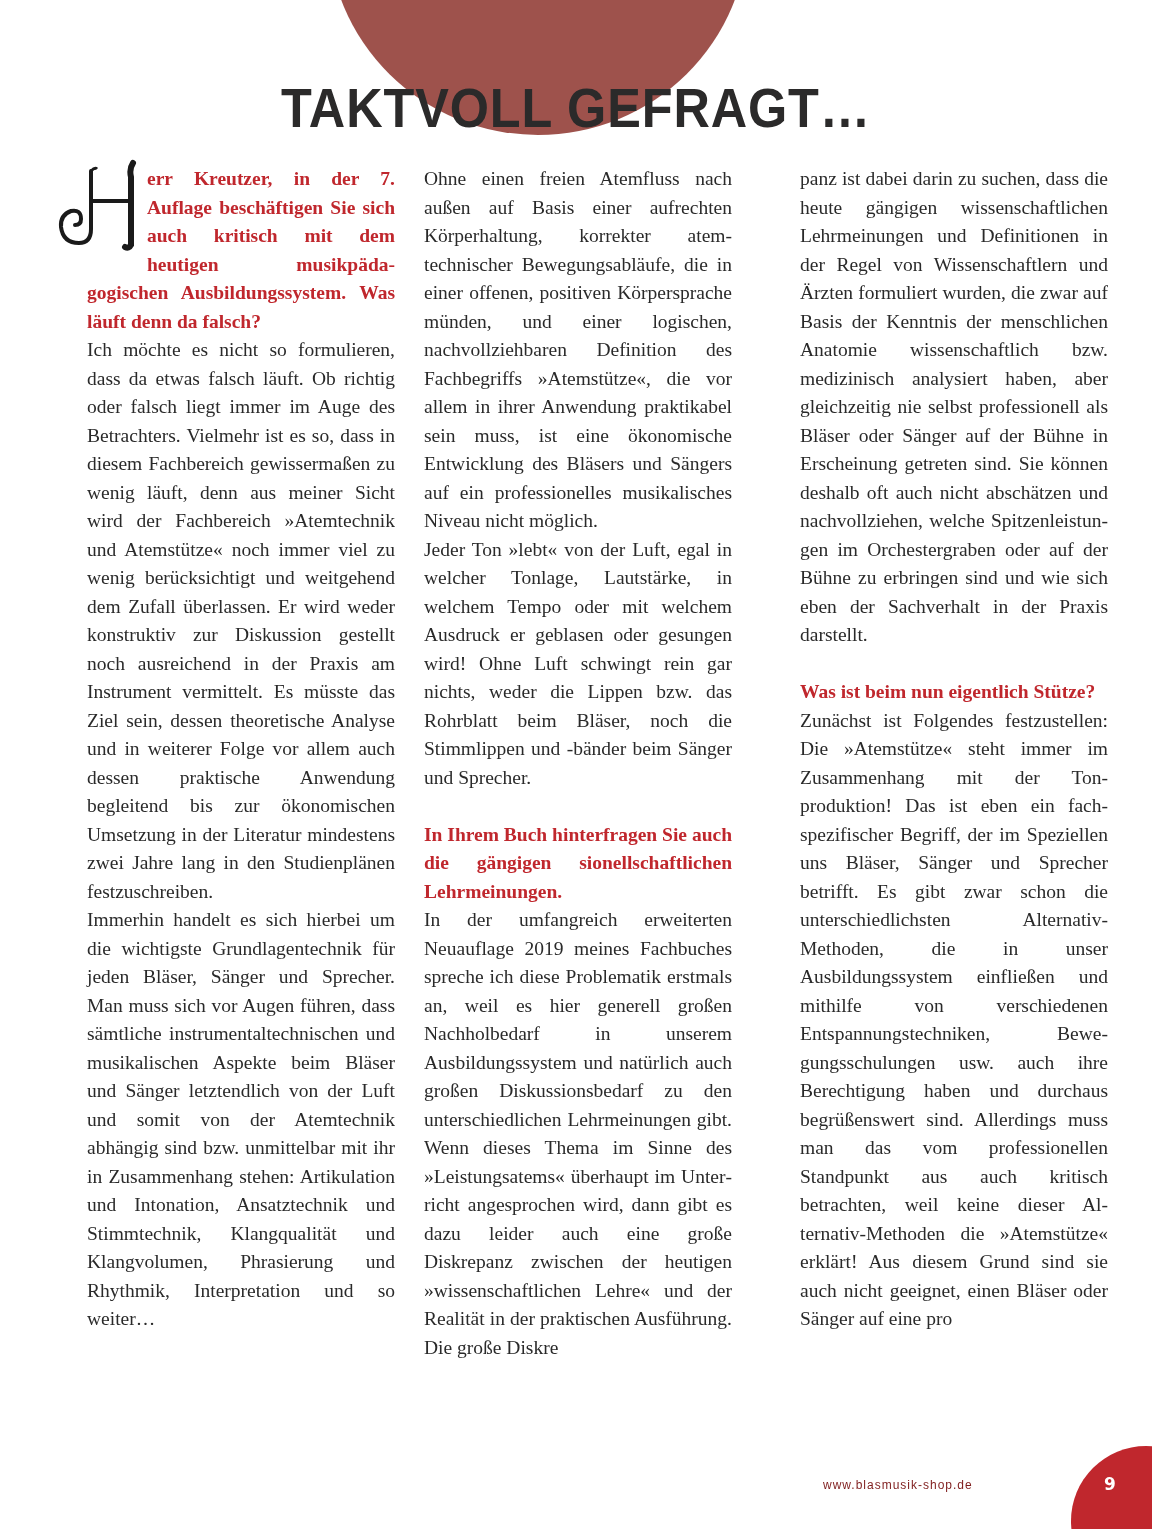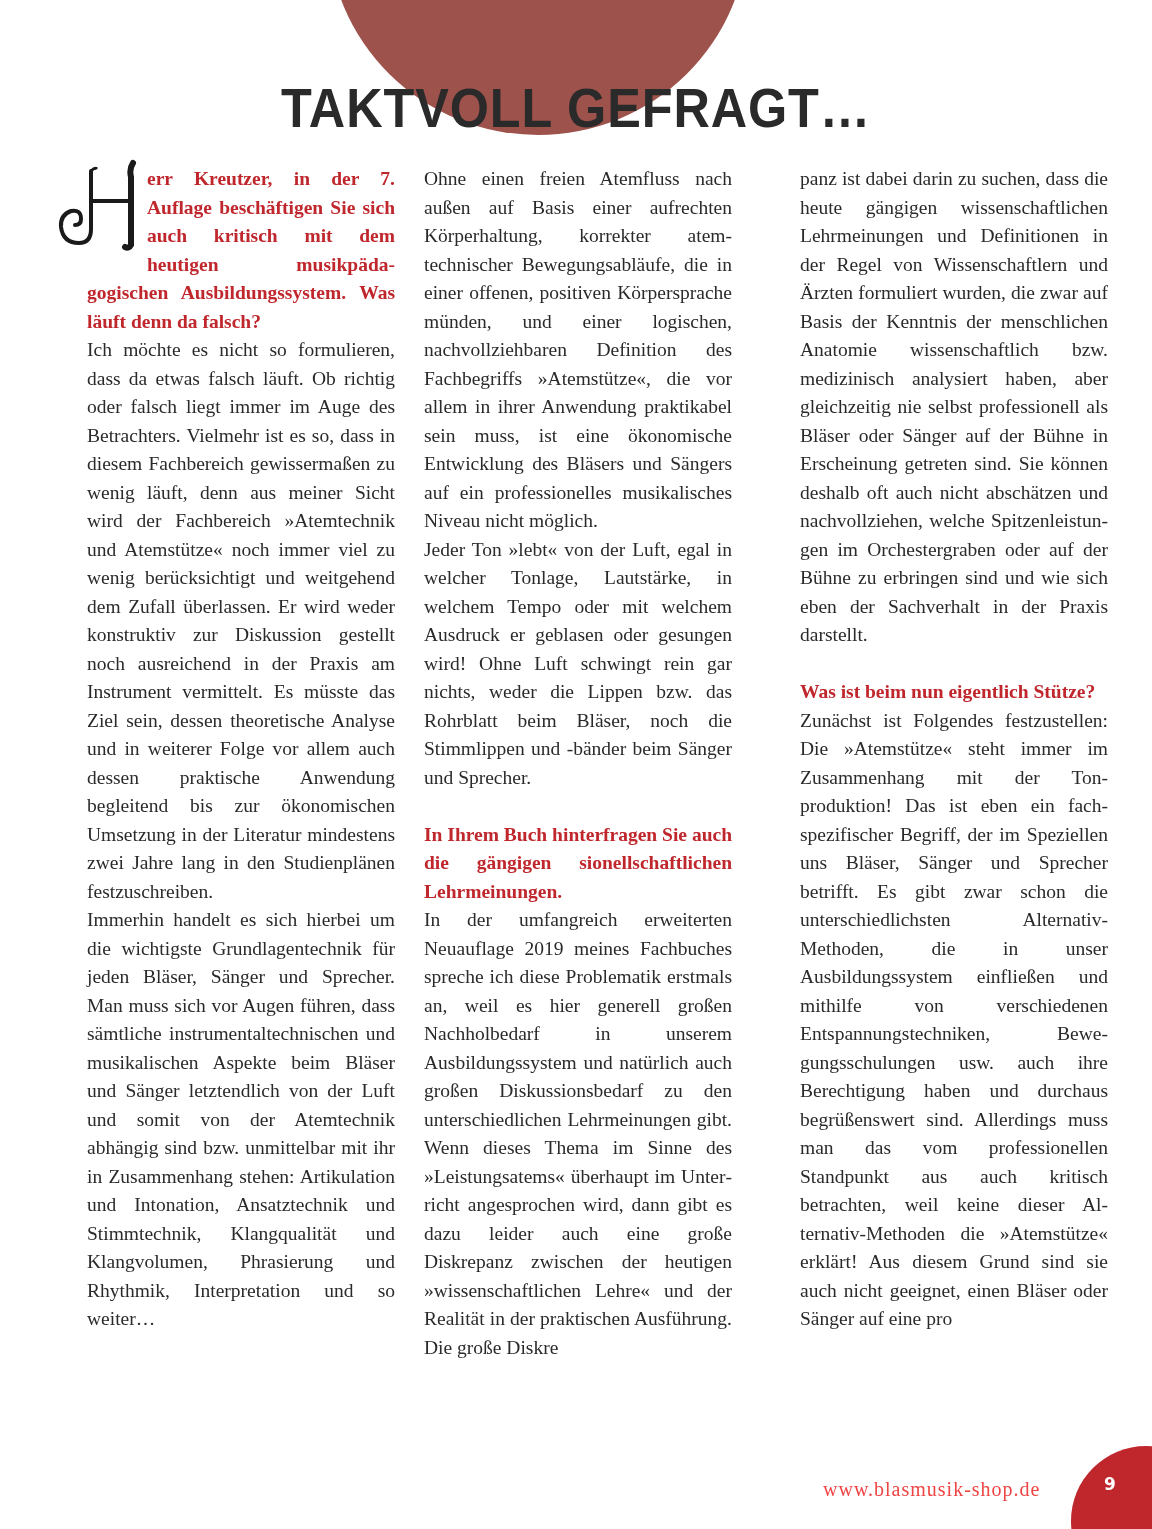--- a/index.html
+++ b/index.html
@@ -37,22 +37,22 @@
     }
     .p { margin: 0; }
     .gap { height: 28.5px; }
     .dropcap {
       float: left; width: 90px; height: 86px; margin: 0 6px 0 -36px;
       position: relative;
     }
     .dropcap svg { position: absolute; left: 0; top: -6px; }
     .footer-url {
       position: absolute; left: 823px; top: 1478px;
-      font-family: Liberation Serif, serif;
-      font-size: 20px; letter-spacing: 1px; color: #ef4444;
+      font-family: Liberation Sans, sans-serif;
+      font-size: 12px; letter-spacing: 1px; color: #7f1d1d;
     }
     .page-circle {
       position: absolute; left: 1071px; top: 1446px;
       width: 150px; height: 150px; border-radius: 50%;
       background: #c0272d;
     }
     .page-num {
       position: absolute; left: 1104px; top: 1474px;
       font-family: "DejaVu Sans", "Liberation Sans", sans-serif;
       font-weight: bold; font-size: 17px; color: #ffffff;

